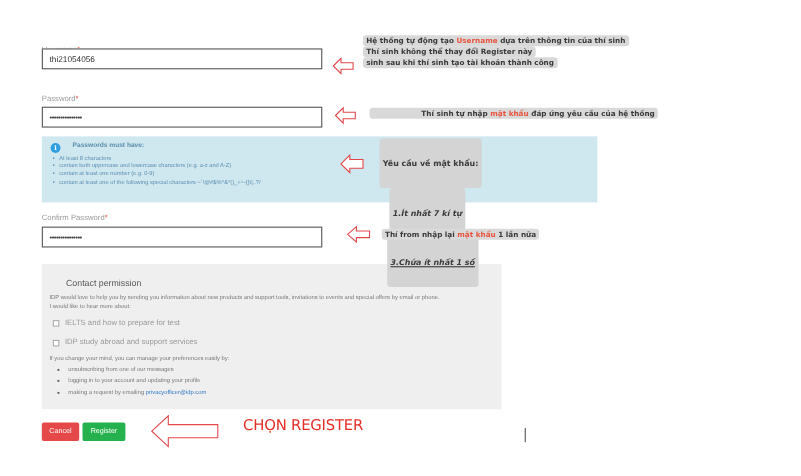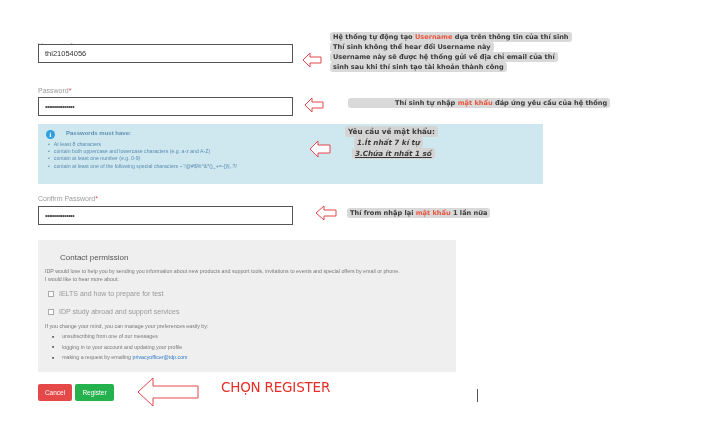--- a/index.html
+++ b/index.html
@@ -39,21 +39,21 @@
   .info-icon {
     position: absolute; width: 9px; height: 9px; border-radius: 50%; background: #2e9ee0;
     color: #fff; font-size: 6px; font-weight: bold; text-align: center; line-height: 9px;
     font-family: "DejaVu Serif", serif;
   }
 
   .req-callout {
     position: absolute; font-family: "DejaVu Sans", sans-serif; font-weight: bold;
     font-size: 7.2px; color: #3a3a3a; line-height: 11px;
   }
-  .req-callout .ln { display: block; background: #d4d4d4; border-radius: 3px; padding: 0 3px; width: fit-content; text-align: center; }
+  .req-callout .ln { display: block; background: #d4d4d4; border-radius: 3px; padding: 17px 3px; width: fit-content; text-align: center; }
   .req-callout .it { font-style: italic; }
 
   
   .contact { position: absolute; background: #efefef; }
   .contact-title { position: absolute; font-size: 8px; color: #555; }
   .contact-text { position: absolute; font-size: 5.3px; color: #777; line-height: 8px; }
   .chk-row { position: absolute; font-size: 7px; color: #999; display: flex; align-items: center; gap: 5px; }
   .chk { width: 6px; height: 6px; border: 1px solid #aaa; background: #fff; }
   .bul-list { position: absolute; list-style: none; font-size: 5.3px; color: #777; line-height: 10px; }
   .bul-list li::before { content: "■"; font-size: 3.5px; margin-right: 8px; vertical-align: middle; color: #555; }
@@ -128,26 +128,25 @@
   <li>unsubscribing from one of our messages</li>
   <li>logging in to your account and updating your profile</li>
   <li><span>making a request by emailing </span><span class="link">privacyofficer@idp.com</span></li>
 </ul>
 
 <button class="btn btn-cancel" style="left:38px; top:384px; width:34px;">Cancel</button>
 <button class="btn btn-register" style="left:75px; top:384px; width:39px;">Register</button>
 
 <div class="callout" style="left:330px; top:32px; background:transparent; padding:0;">
   <span class="callout-line"><span>Hệ thống tự động tạo </span><span class="hl">Username</span><span> dựa trên thông tin của thí sinh</span></span>
-  <span class="callout-line">Thí sinh không thể hear đổi Username này</span>
-  <span class="callout-line">Username này sẽ được hệ thống gửi về địa chỉ email của thí</span>
+  <span class="callout-line">Thí sinh không thể thay đổi Register này</span>
   <span class="callout-line">sinh sau khi thí sinh tạo tài khoản thành công</span>
 </div>
 
-<div class="callout" style="left:348px; top:98px;padding-left:47px;">
+<div class="callout" style="left:336px; top:98px;padding-left:47px;">
   <span>Thí sinh tự nhập </span><span class="hl">mật khẩu</span><span> đáp ứng yêu cầu của hệ thống</span>
 </div>
 
 <div class="req-callout" style="left:345px; top:126px;">
   <span class="ln">Yêu cầu về mật khẩu:</span>
   <span class="ln it" style="margin-left:9px;">1.Ít nhất 7 kí tự</span>
   <span class="ln it" style="margin-left:7px;text-decoration:underline;">3.Chứa ít nhất 1 số</span>
 </div>
 
 <div class="callout" style="left:347px; top:208px;">

